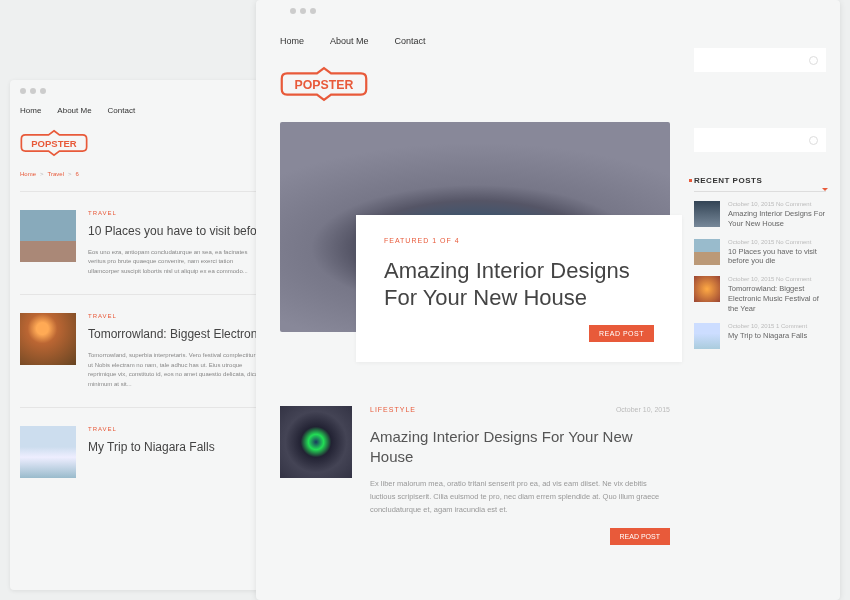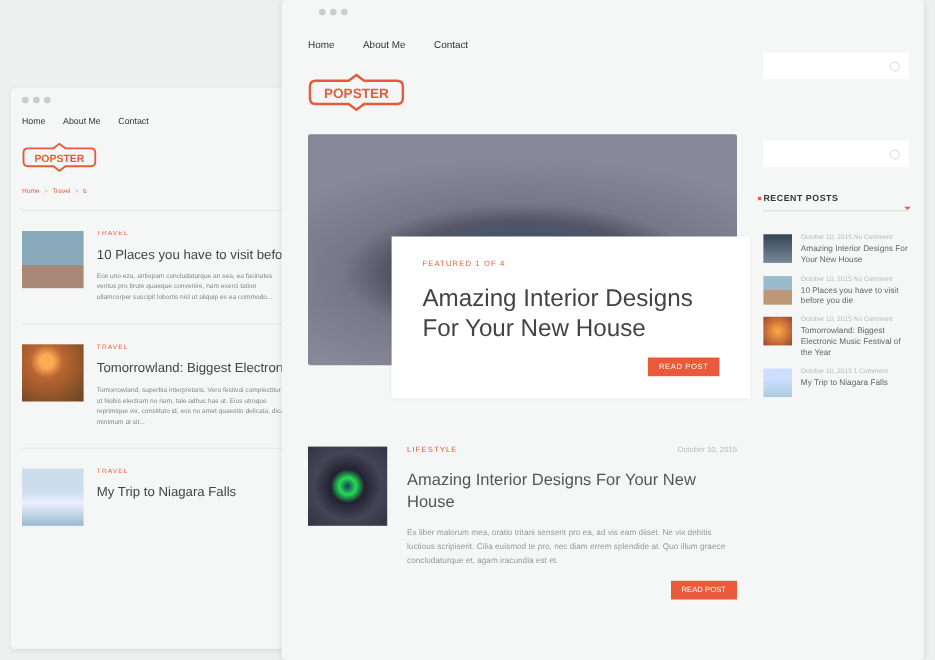--- a/index.html
+++ b/index.html
@@ -49,21 +49,21 @@
 .title-f { font-size: 15px; font-weight: 300; color: #555; margin-bottom: 12px; line-height: 1.3; }
 .exc-f { font-size: 7.5px; color: #999; line-height: 1.7; }
 .read-f { display: inline-block; background: #e85a3a; color: #fff; font-size: 7px; padding: 5px 10px; margin-top: 12px; float: right; text-transform: uppercase; cursor: pointer; }
 
 
 .sidebar { width: 146px; padding: 48px 14px 0 0; flex-shrink: 0; }
 .srch { width: 100%; height: 24px; background: #fff; margin-bottom: 10px; position: relative; }
 .srch::after { content: ""; position: absolute; right: 8px; top: 8px; width: 7px; height: 7px; border: 1px solid #ddd; border-radius: 50%; }
 .srch input { width: 100%; height: 100%; border: none; padding: 0 24px 0 8px; font-size: 8px; outline: none; background: transparent; }
 
-.wtitle { font-size: 8px; font-weight: 600; letter-spacing: 0.5px; color: #333; padding: 6px 0; border-bottom: 1px solid #ddd; position: relative; margin-bottom: 16px; margin-top: 18px; text-transform: uppercase; }
+.wtitle { font-size: 8px; font-weight: 600; letter-spacing: 0.5px; color: #333; padding: 6px 0; border-bottom: 1px solid #ddd; position: relative; margin-bottom: 4px; margin-top: 18px; text-transform: uppercase; }
 .wtitle::before { content: ""; position: absolute; left: -5px; top: 9px; width: 3px; height: 3px; background: #e85a3a; }
 .wtitle::after { content: ""; position: absolute; right: -2px; bottom: -3px; border: 3px solid transparent; border-top-color: #e85a3a; }
 
 .rp { display: flex; gap: 8px; padding: 5px 0; }
 .rp-th { width: 26px; height: 26px; background: linear-gradient(#345, #789); flex-shrink: 0; }
 .rp-th.c2 { background: linear-gradient(#9bc 50%, #b97 50%); }
 .rp-th.c3 { background: radial-gradient(#fa4, #943); }
 .rp-th.c4 { background: linear-gradient(#cdf 40%, #acd); }
 .rp-c { flex: 1; }
 .rp-meta { font-size: 6px; color: #bbb; margin-bottom: 2px; }

